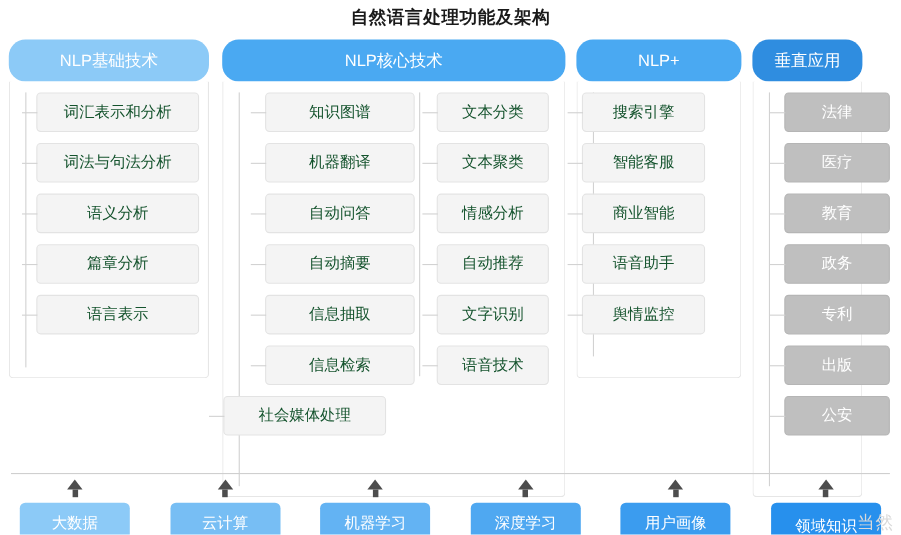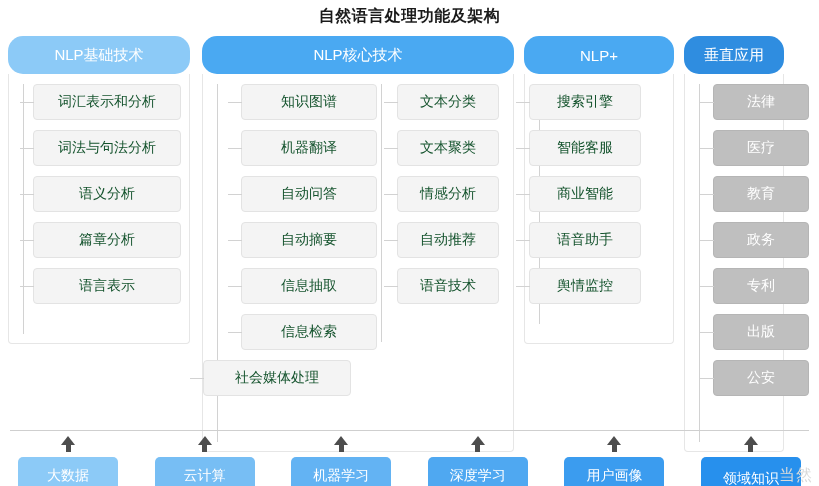--- a/index.html
+++ b/index.html
@@ -232,20 +232,21 @@
           <div class="cell">自动问答</div>
           <div class="cell">自动摘要</div>
           <div class="cell">信息抽取</div>
           <div class="cell">信息检索</div>
         </div>
         <div class="subcol right">
           <div class="cell">文本分类</div>
           <div class="cell">文本聚类</div>
           <div class="cell">情感分析</div>
           <div class="cell">自动推荐</div>
+          <div class="cell">文字识别</div>
           <div class="cell">语音技术</div>
         </div>
       </div>
       <div class="cells">
         <div class="cell wide">社会媒体处理</div>
       </div>
     </div>
   </div>
 
   <div class="column col-plus">

